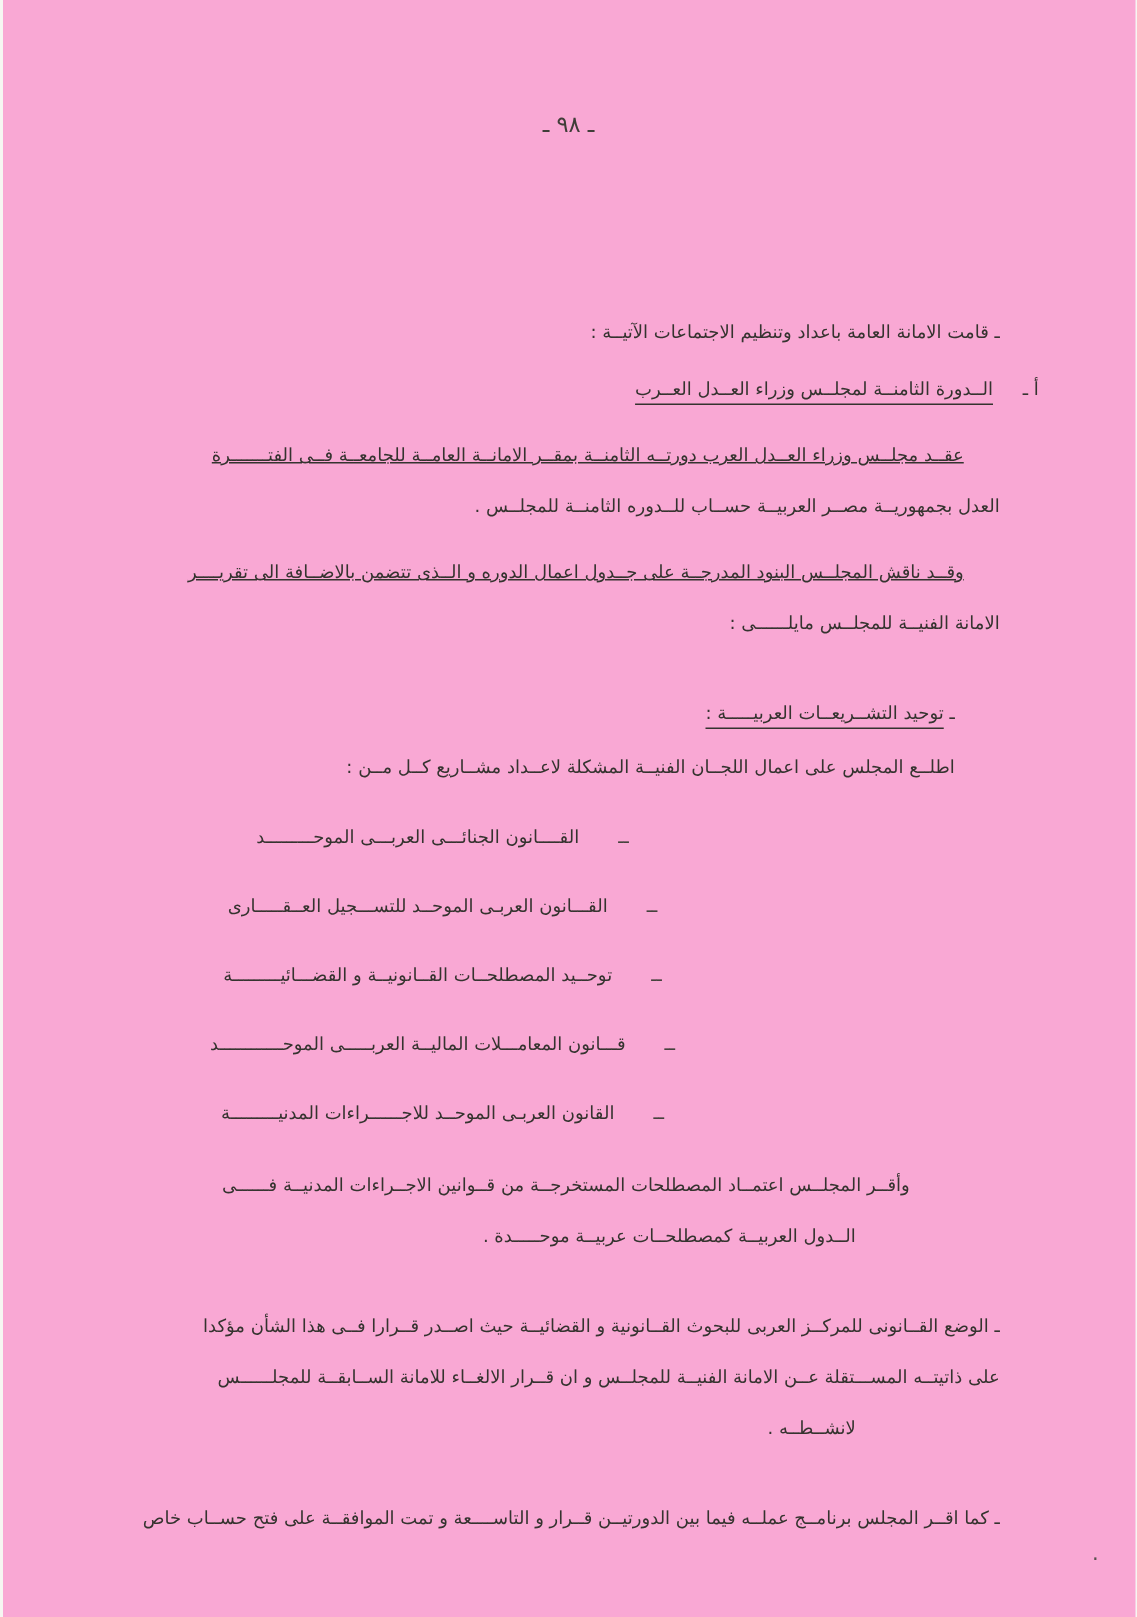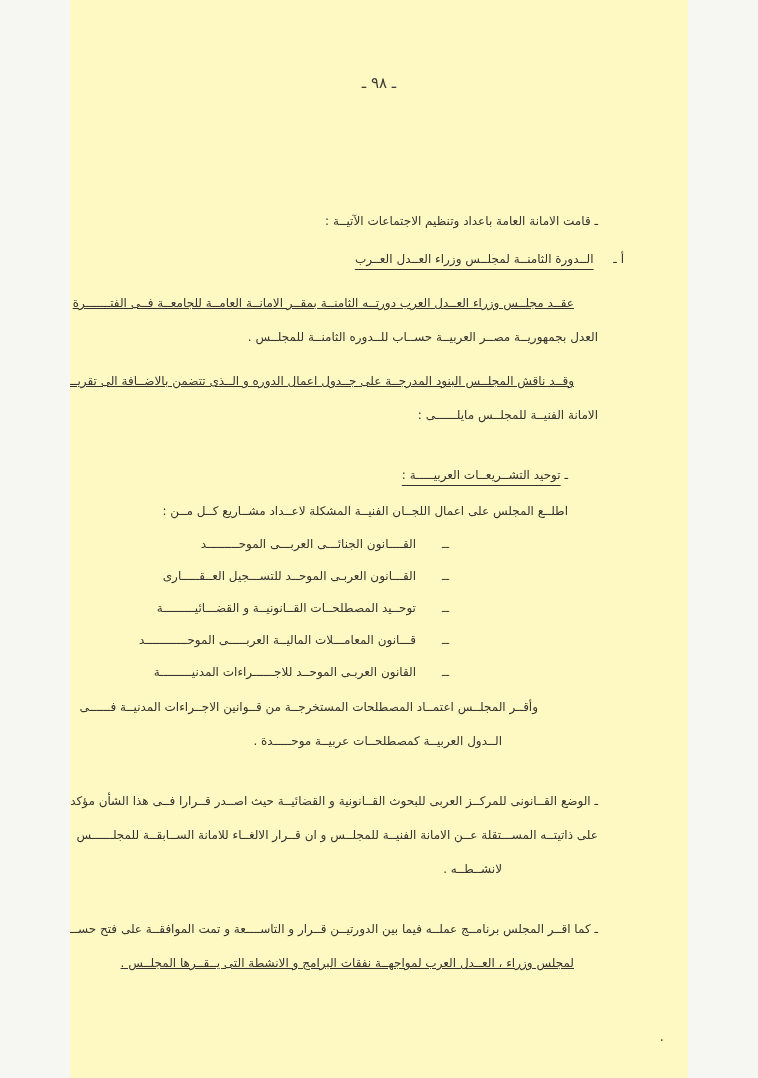--- a/index.html
+++ b/index.html
@@ -2,24 +2,24 @@
 <html dir="rtl" lang="ar"><head>
 <meta charset="utf-8">
 <style>
   html, body {
     margin: 0;
     padding: 0;
     background: #f6f6f2;
   }
   .scan-page {
     position: relative;
-    width: 618px;
+    width: 755px;
     height: 1078px;
     margin: 0 auto;
-    background: #fef9c3;
+    background: #f9a8d4;
     overflow: hidden;
     direction: rtl;
     font-family: "DejaVu Sans", sans-serif;
     color: #35332f;
   }
   .page-number {
     margin-top: 74px;
     text-align: center;
     font-size: 15px;
     letter-spacing: 2px;
@@ -52,24 +52,25 @@
   .underlined {
     text-decoration: underline;
     text-underline-offset: 6px;
     text-decoration-thickness: 1px;
   }
   .para { margin: 10px 0 0 0; }
   .para-tight { margin: 2px 0 0 0; }
   .spaced { margin-top: 26px; }
   .list { margin: 0; }
   .list-item {
-    margin: 1px;
+    margin: 15px;
     padding-right: 148px;
     line-height: 31px;
     white-space: nowrap;
+    text-align: center;
   }
   .list-item .dash {
     display: inline-block;
     padding-left: 26px;
     color: #45423d;
   }
   .hanging {
     padding-right: 18px;
     text-indent: -18px;
   }
@@ -125,20 +126,19 @@
     </div>
 
     <div class="para spaced">
       <p class="line hanging">ـ  الوضع القــانونى للمركــز العربى للبحوث القــانونية و القضائيــة حيث  اصــدر  قــرارا  فــى هذا الشأن  مؤكدا</p>
       <p class="line">على ذاتيتــه المســـتقلة  عــن  الامانة الفنيــة  للمجلــس  و  ان  قــرار  الالغــاء  للامانة  الســابقــة  للمجلــــــس</p>
       <p class="line indent-xl">لانشــطــه .</p>
     </div>
 
     <div class="para spaced">
       <p class="line hanging">ـ  كما اقــر المجلس برنامــج عملــه فيما بين الدورتيــن قــرار و التاســــعة و تمت الموافقــة على فتح حســاب خاص</p>
-      <p class="line indent-sm">لمجلس وزراء ،  العــدل العرب لمواجهــة نفقات البرامج و الانشطة التى يــقــرها المجلــس  .</p>
     </div>
 
   </div>
 
   <div class="corner-mark">.</div>
 
 </div>
 
 </body></html>

